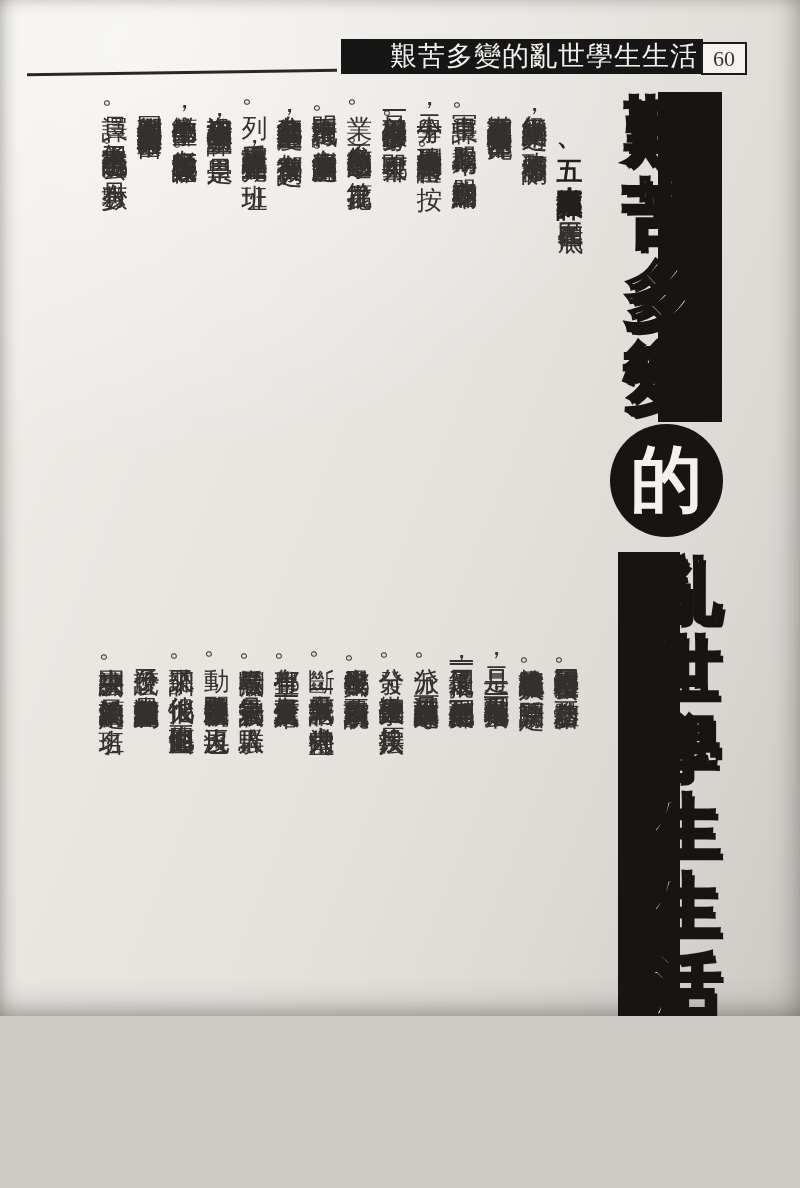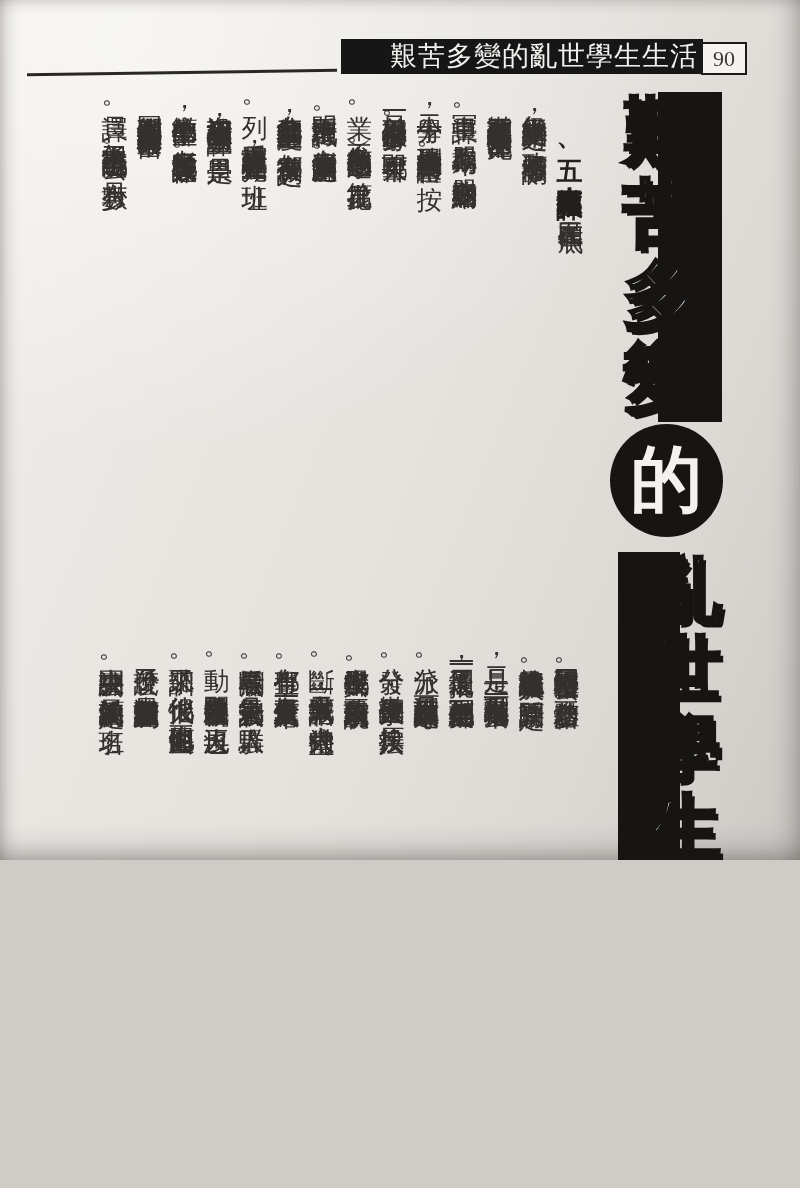--- a/index.html
+++ b/index.html
@@ -3,21 +3,21 @@
 <meta charset="utf-8">
 <style>
   html, body { margin: 0; padding: 0; }
   body {
     width: 800px; height: 1188px;
     background: #cfccc8;
     font-family: "Liberation Serif", "DejaVu Serif", serif;
     overflow: hidden;
   }
   .page {
-    position: relative; width: 800px; height: 860px; overflow: hidden;
+    position: relative; width: 800px; height: 1016px; overflow: hidden;
     background:
       radial-gradient(900px 700px at 16% 4%, rgba(255,255,255,0.55), rgba(255,255,255,0) 60%),
       linear-gradient(112deg, #f1efeb 0%, #eae7e3 30%, #e5e2de 55%, #dcd9d5 78%, #ccc9c5 100%);
     box-shadow:
       inset 10px 0 18px -10px rgba(60,55,50,.38),
       inset -16px 0 26px -12px rgba(60,55,50,.32),
       inset 0 -20px 30px -14px rgba(60,55,50,.38),
       inset 0 12px 18px -14px rgba(60,55,50,.15);
     color: #34312e;
   }
@@ -94,21 +94,21 @@
 </head>
 <body>
 
 <div class="page">
 
   <div class="header-rule"></div>
   <div class="header-bar">
     <span>艱苦多變的亂世學生生活</span>
   </div>
   <div class="page-num-box">
-    <span>90</span>
+    <span>60</span>
   </div>
 
   <div class="tgroup tg-top">
     <div class="bar"></div>
   <div class="tchar">艱</div>
       <div class="tchar">苦</div>
       <div class="tchar">多</div>
       <div class="tchar">變</div>
     </div>
 

